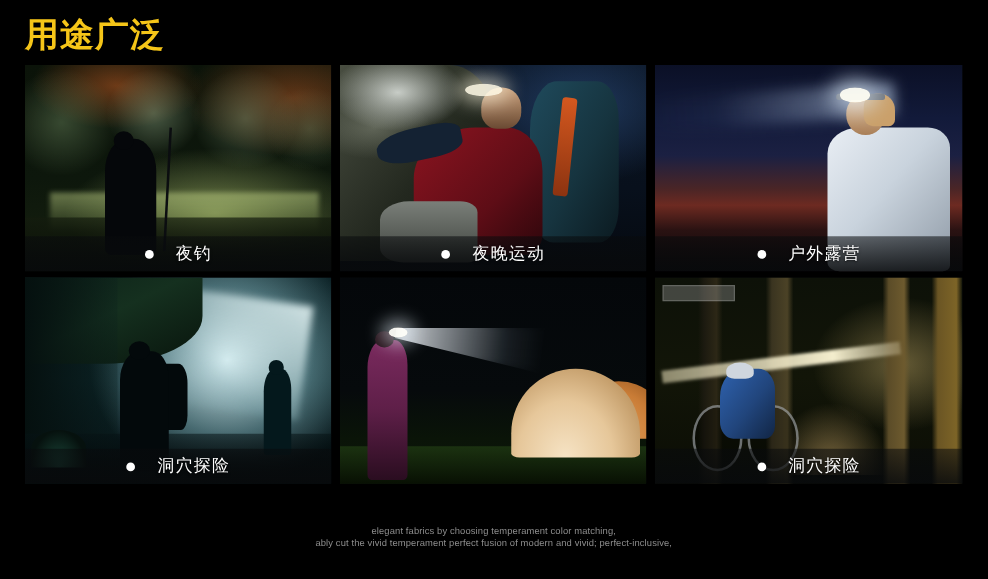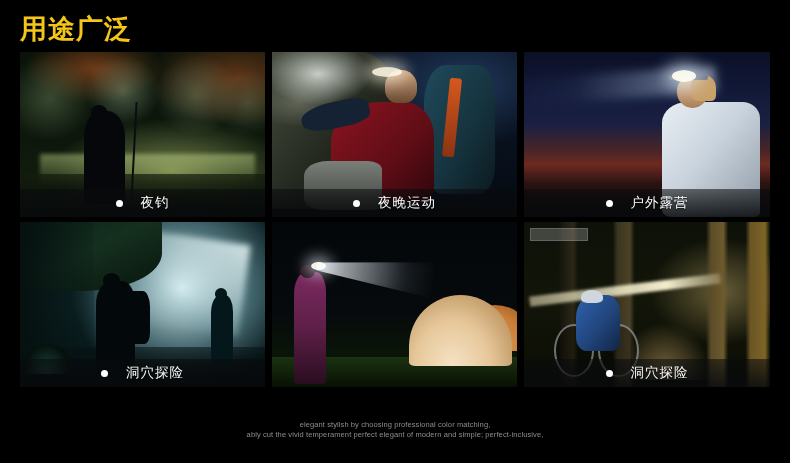--- a/index.html
+++ b/index.html
@@ -492,17 +492,17 @@
       <div class="watermark"></div>
       <div class="caption">
         <span class="bullet"></span>
         <span class="ctext">洞穴探险</span>
       </div>
     </div>
 
   </div>
 
   <div id="footer">
-    <div class="fline">elegant stylish by choosing professional color matching,</div>
-    <div class="fline">ably cut the vivid temperament perfect elegant of modern and simple; perfect-inclusive,</div>
+    <div class="fline">elegant fabrics by choosing temperament color matching,</div>
+    <div class="fline">ably cut the vivid temperament perfect fusion of modern and vivid; perfect-inclusive,</div>
   </div>
 
 </div>
 
 </body></html>

